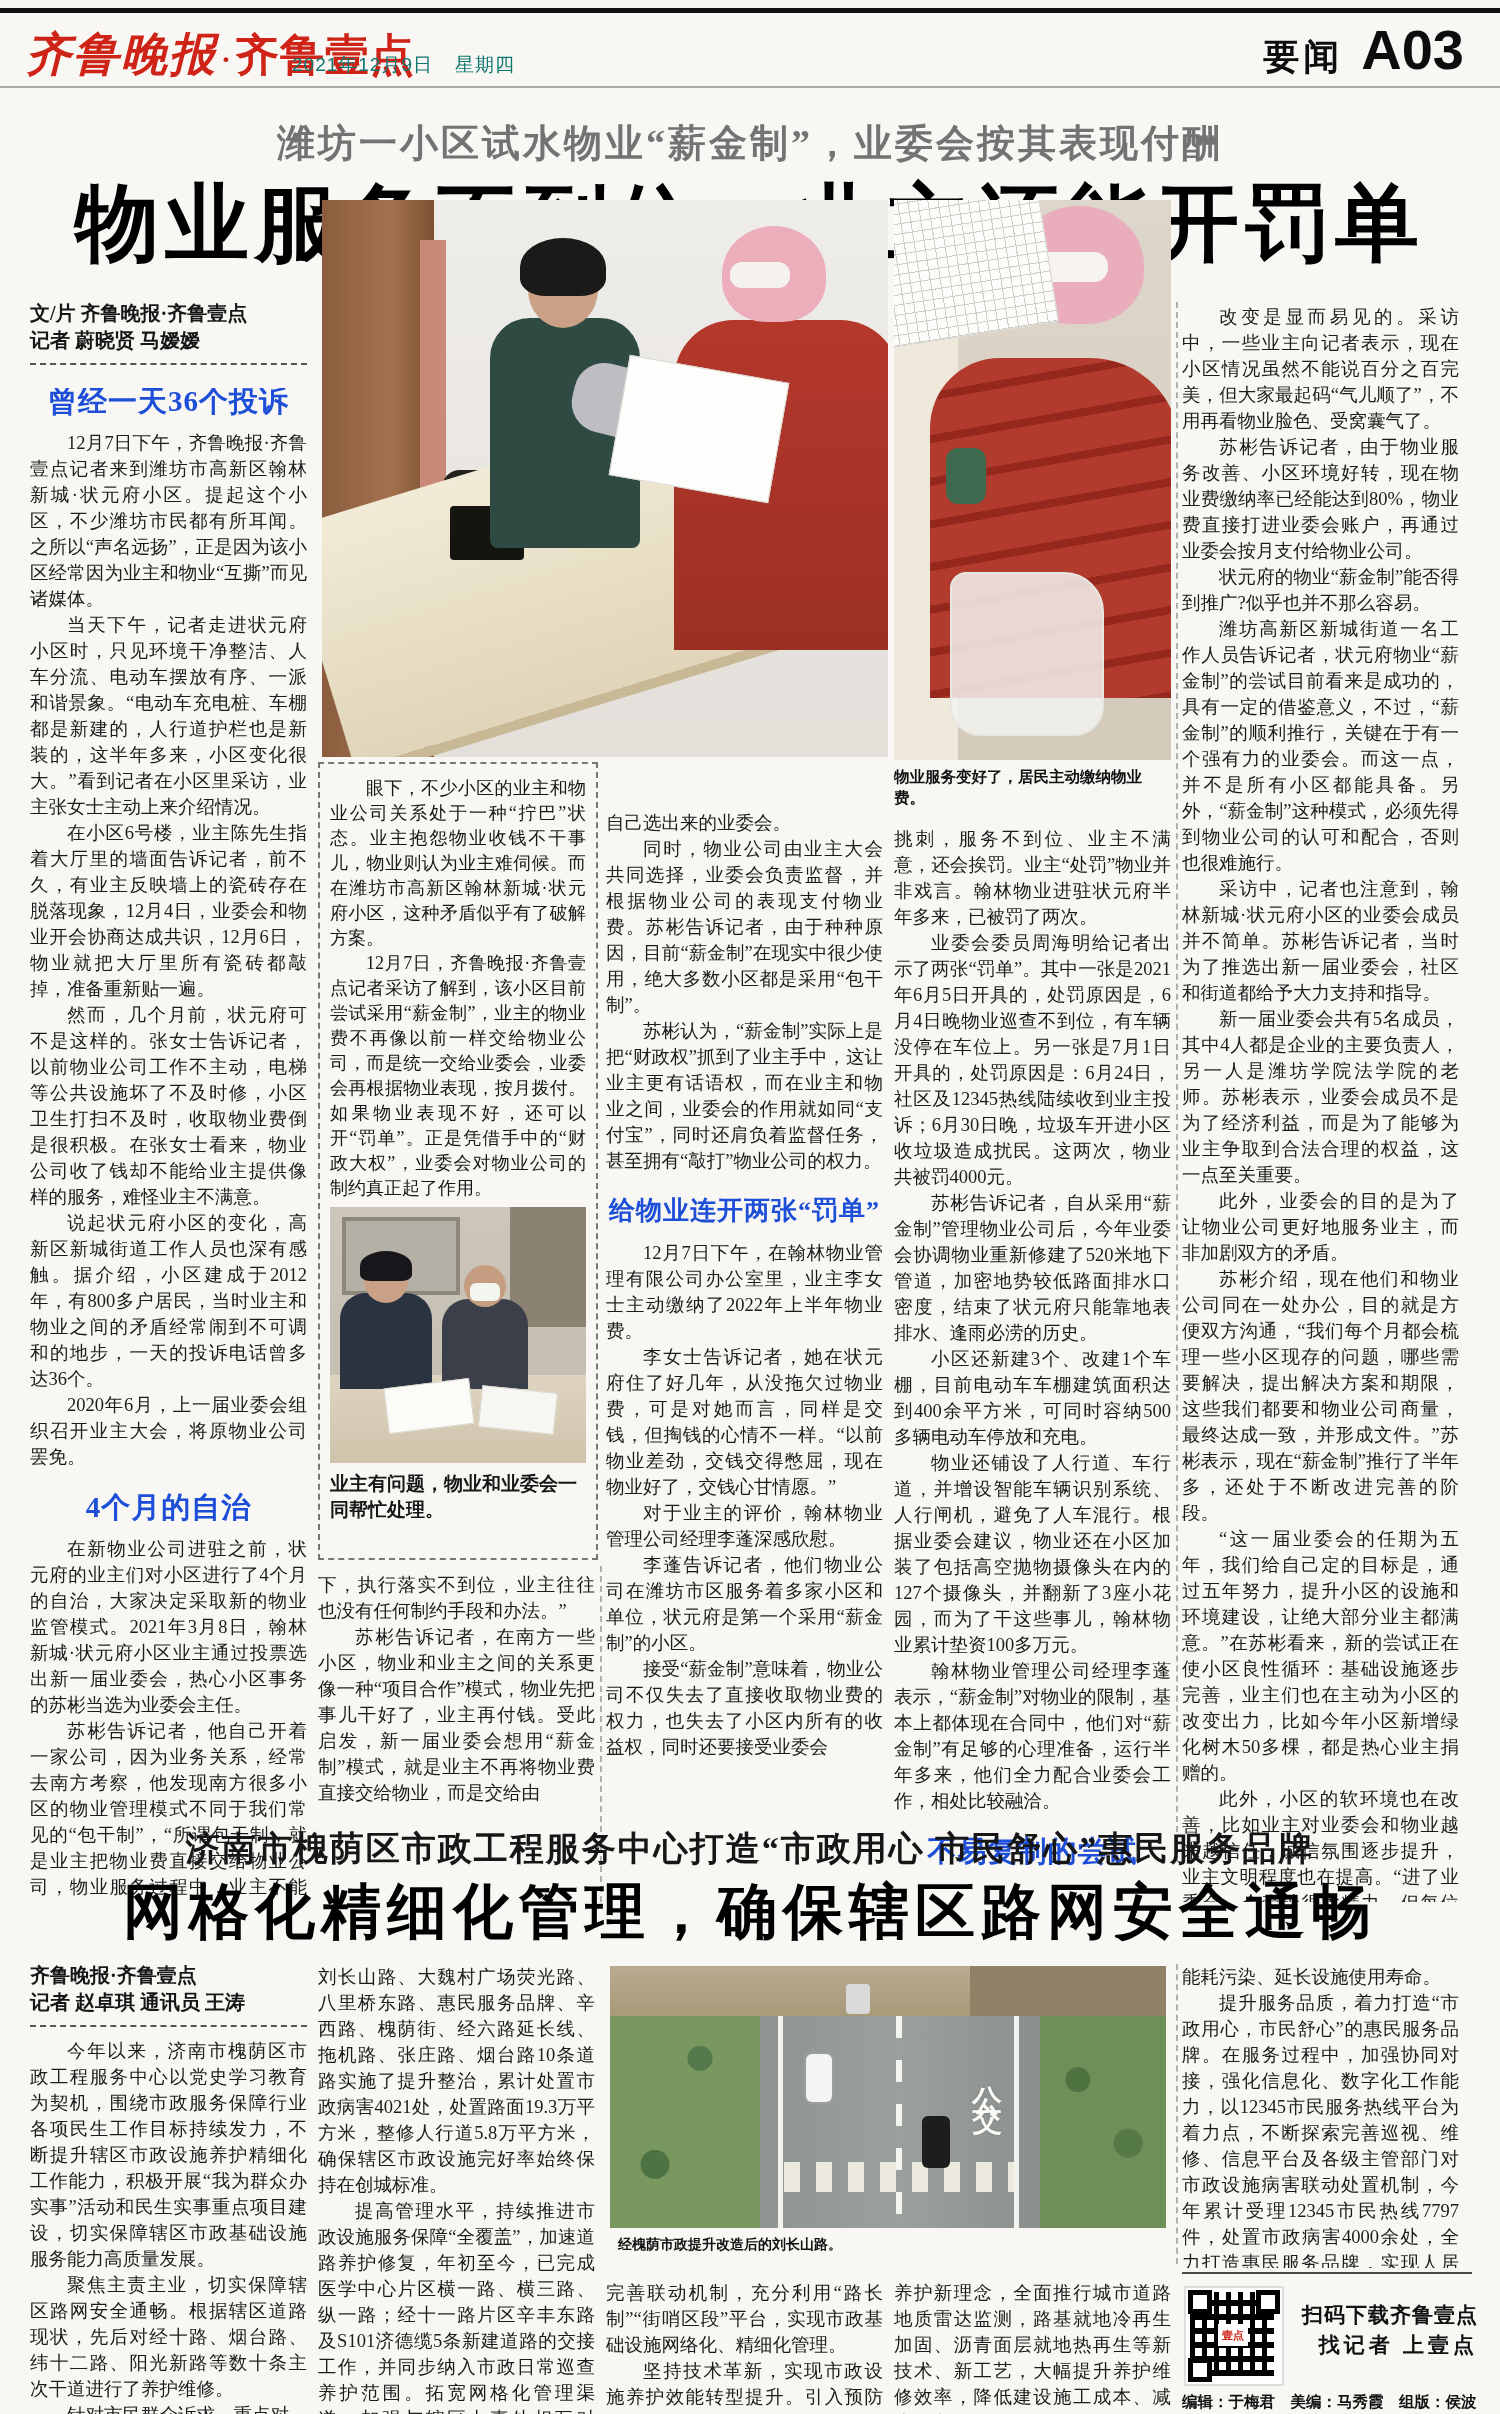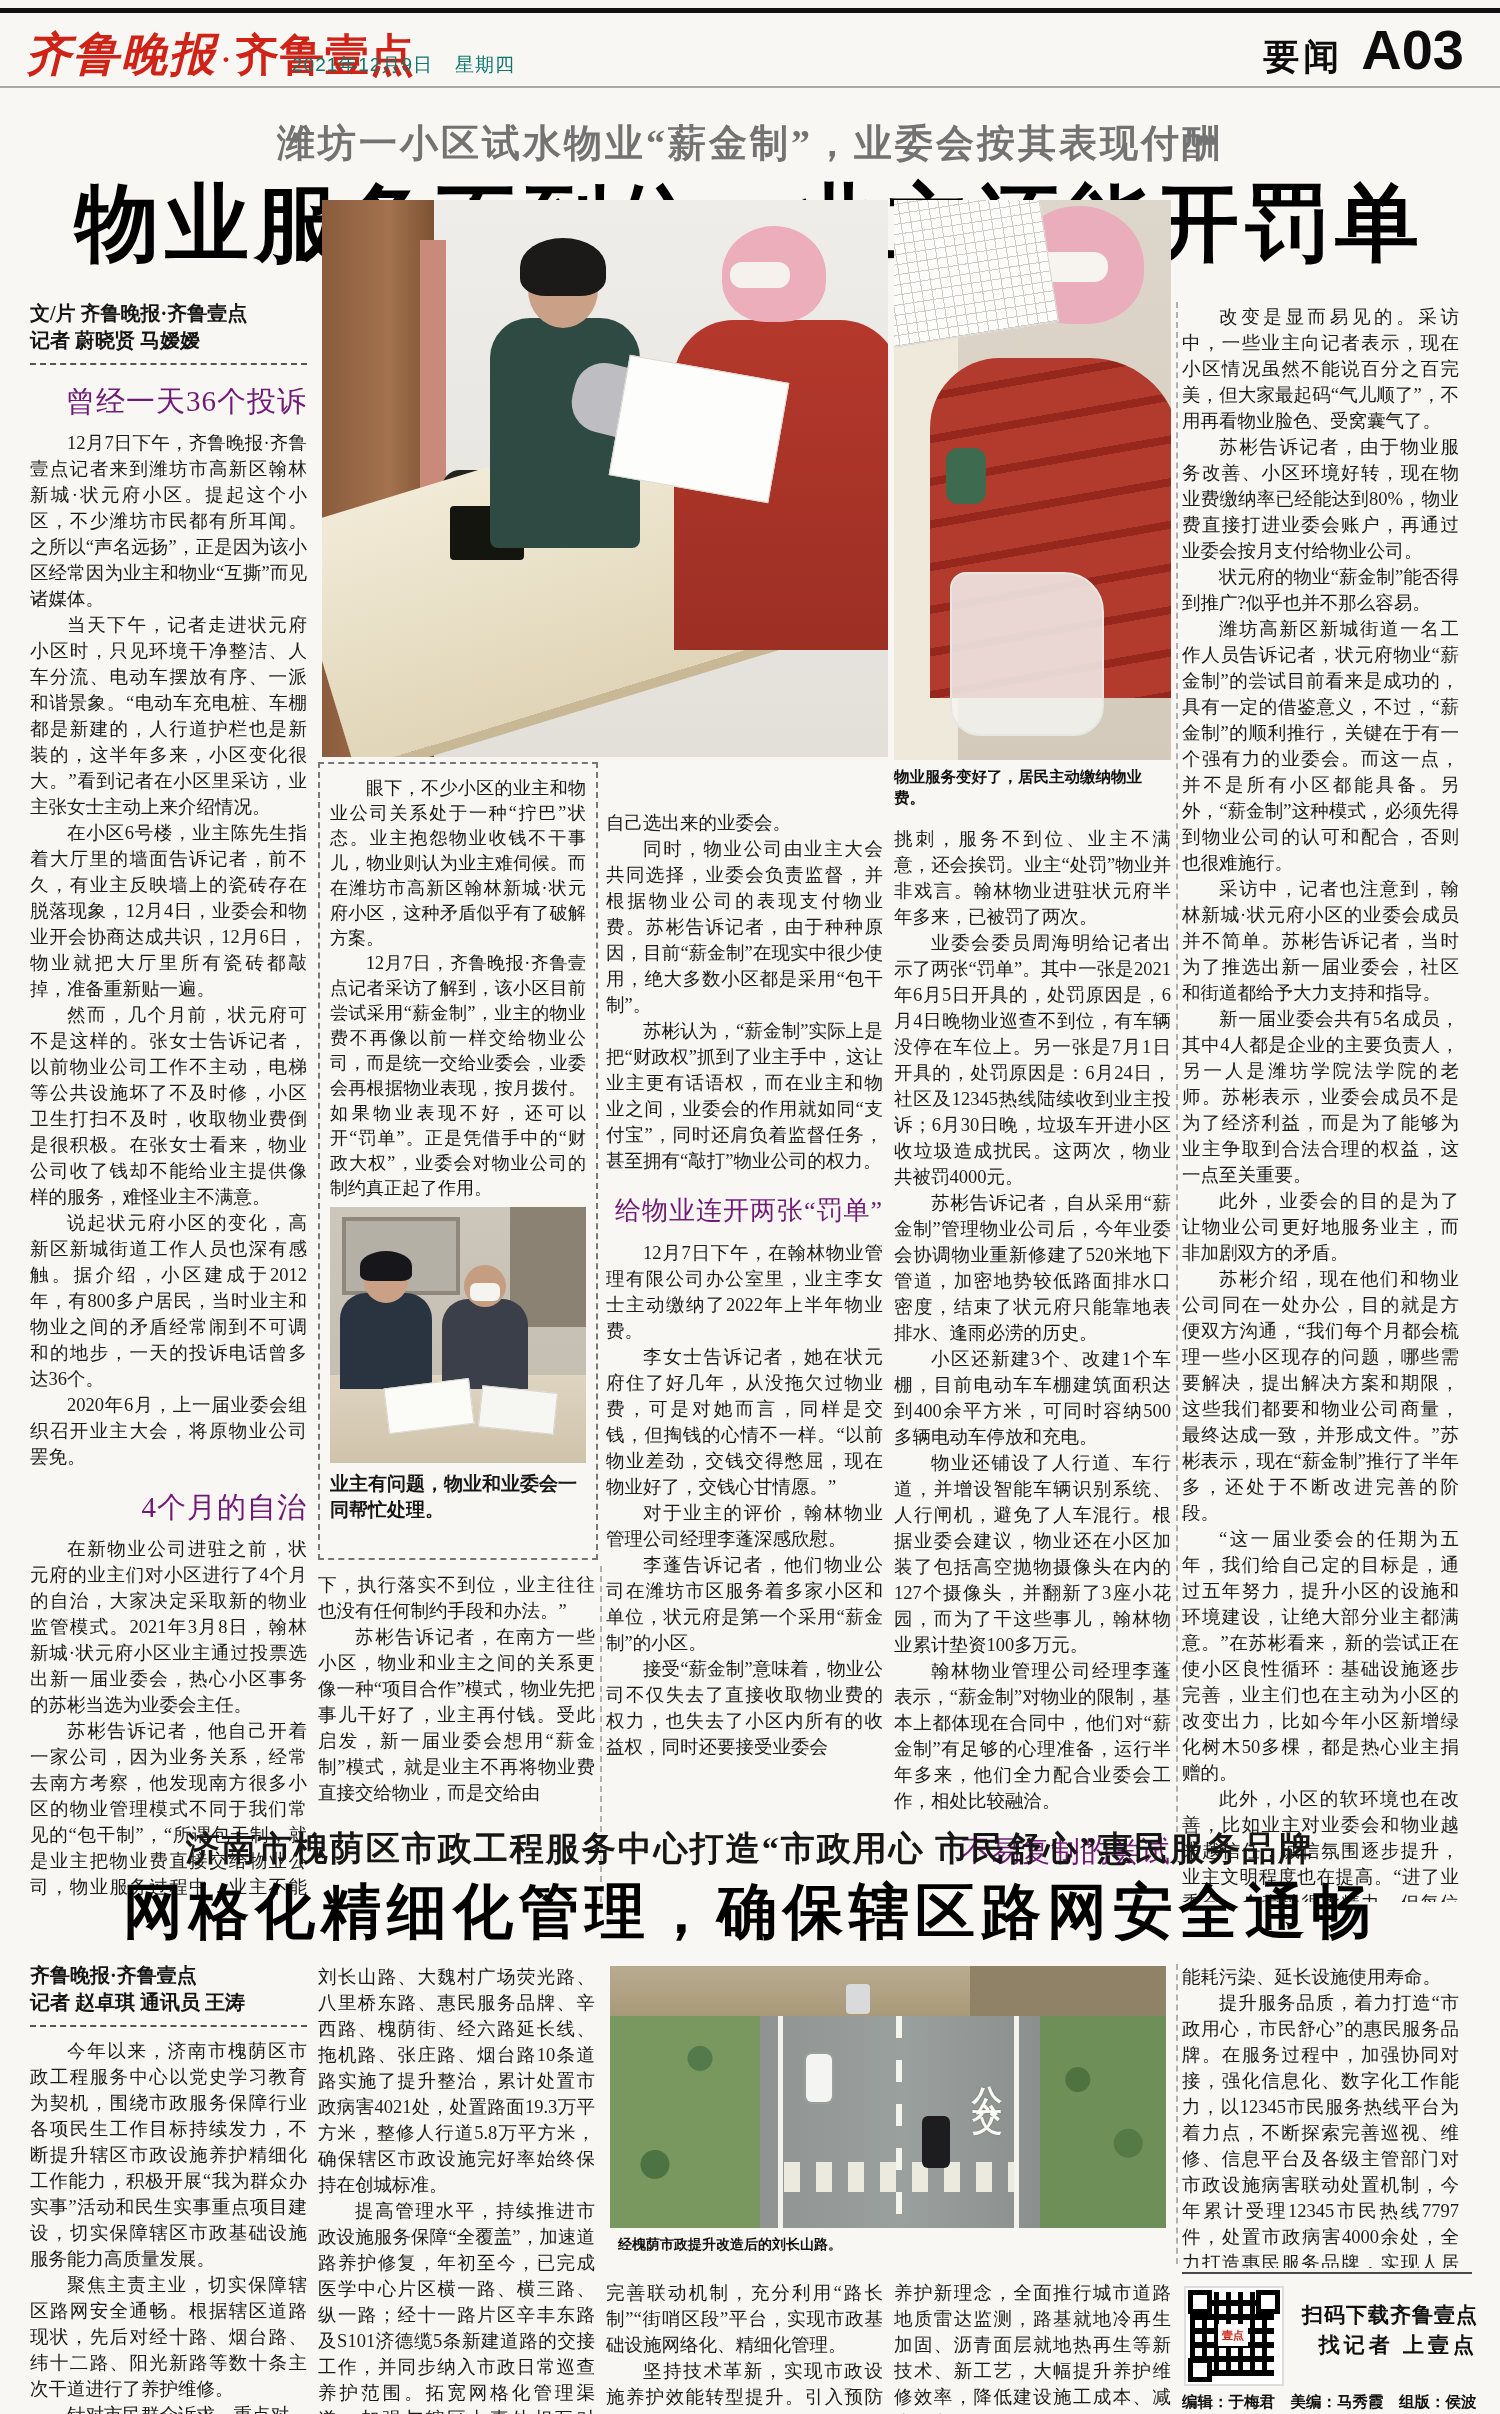--- a/index.html
+++ b/index.html
@@ -23,21 +23,21 @@
   
   .kicker1{left:0;top:118px;width:1500px;text-align:center;font-size:38px;font-weight:bold;letter-spacing:3px;color:#737373;}
   .headline1{left:0;top:176px;width:1500px;text-align:center;font-size:84px;font-weight:900;letter-spacing:6px;line-height:1.15;color:#000;}
   .byline{left:30px;top:300px;width:277px;font-size:20px;font-weight:bold;line-height:27px;
           border-bottom:2px dashed #555;padding-bottom:9px;}
 
   
   .col{position:absolute;width:277px;font-size:18.5px;line-height:26px;text-align:justify;overflow:hidden;color:#1b1b1b;}
   .col p{margin:0;text-indent:2em;}
   .col p.noind{text-indent:0;}
-  .sechead{font-weight:normal;text-align:right;font-size:29px;margin:24px 0 16px;letter-spacing:1px;color:#701a75;}
+  .sechead{font-weight:bold;text-align:center;font-size:29px;margin:24px 0 16px;letter-spacing:1px;color:#1d4ed8;}
   .sechead.small{font-size:26px;}
 
   #a1c1{left:30px;top:388px;height:1512px;}
   #a1c1 .sechead:first-child{margin-top:0;}
   #a1c2b{left:318px;top:1572px;height:330px;}
   #a1c3{left:606px;top:810px;height:1092px;}
   #a1c4{left:894px;top:826px;height:1044px;}
   #a1c5{left:1182px;top:304px;height:1598px;}
 
   

